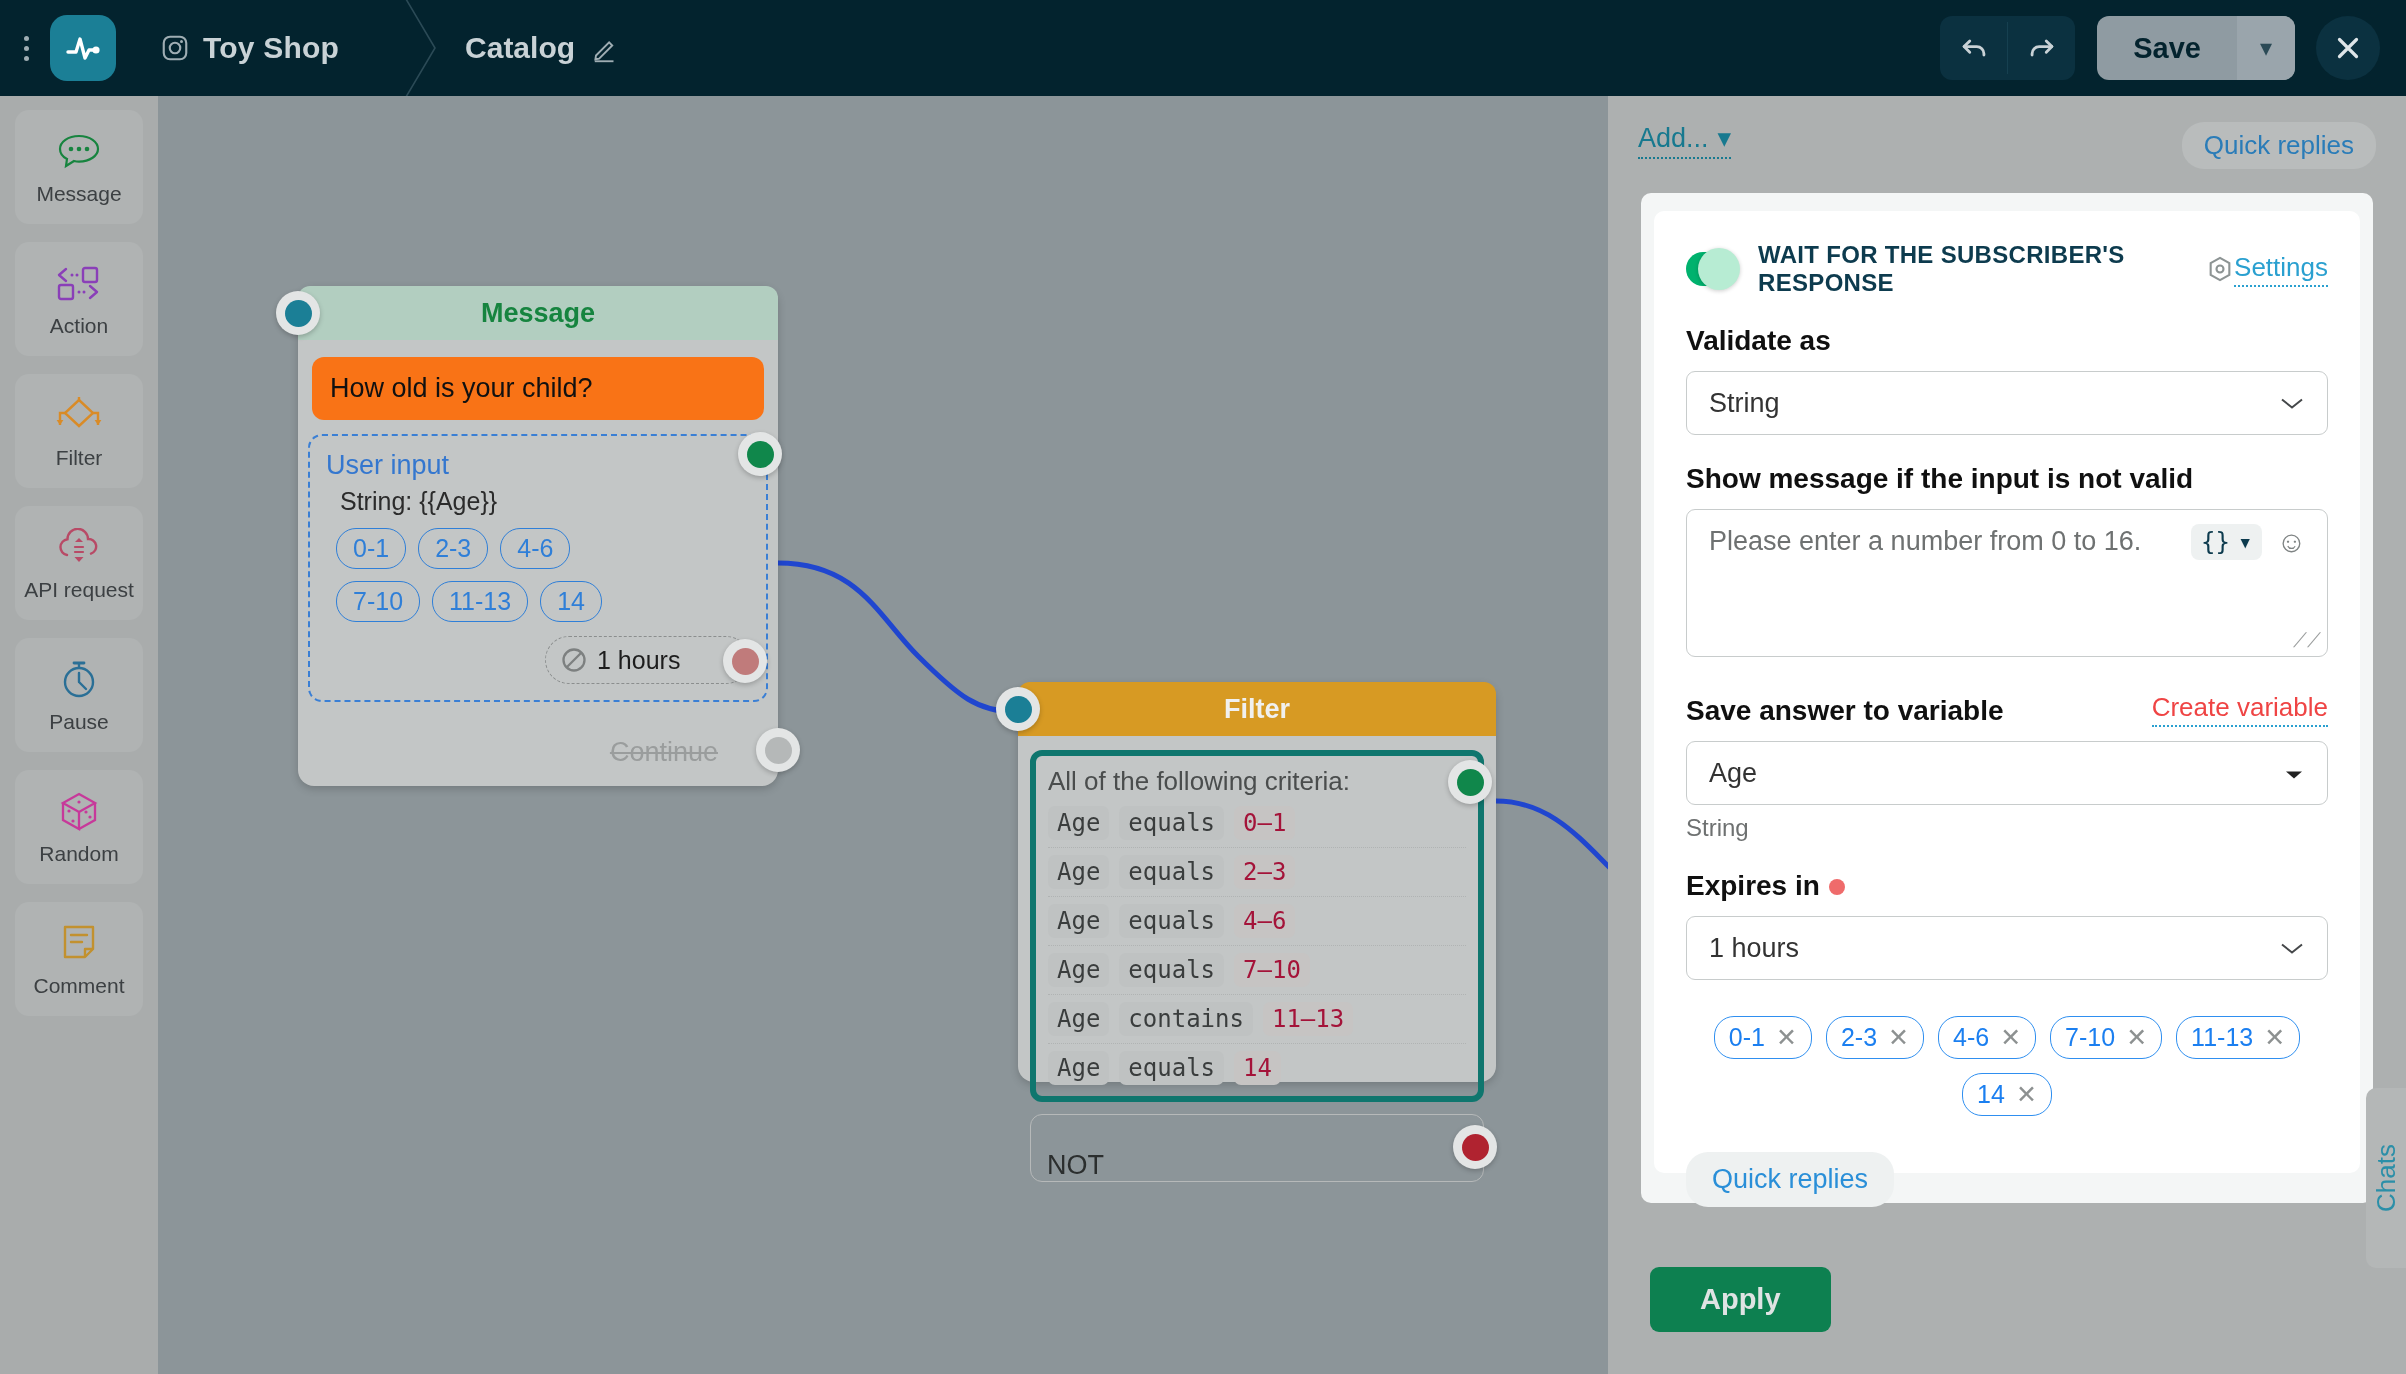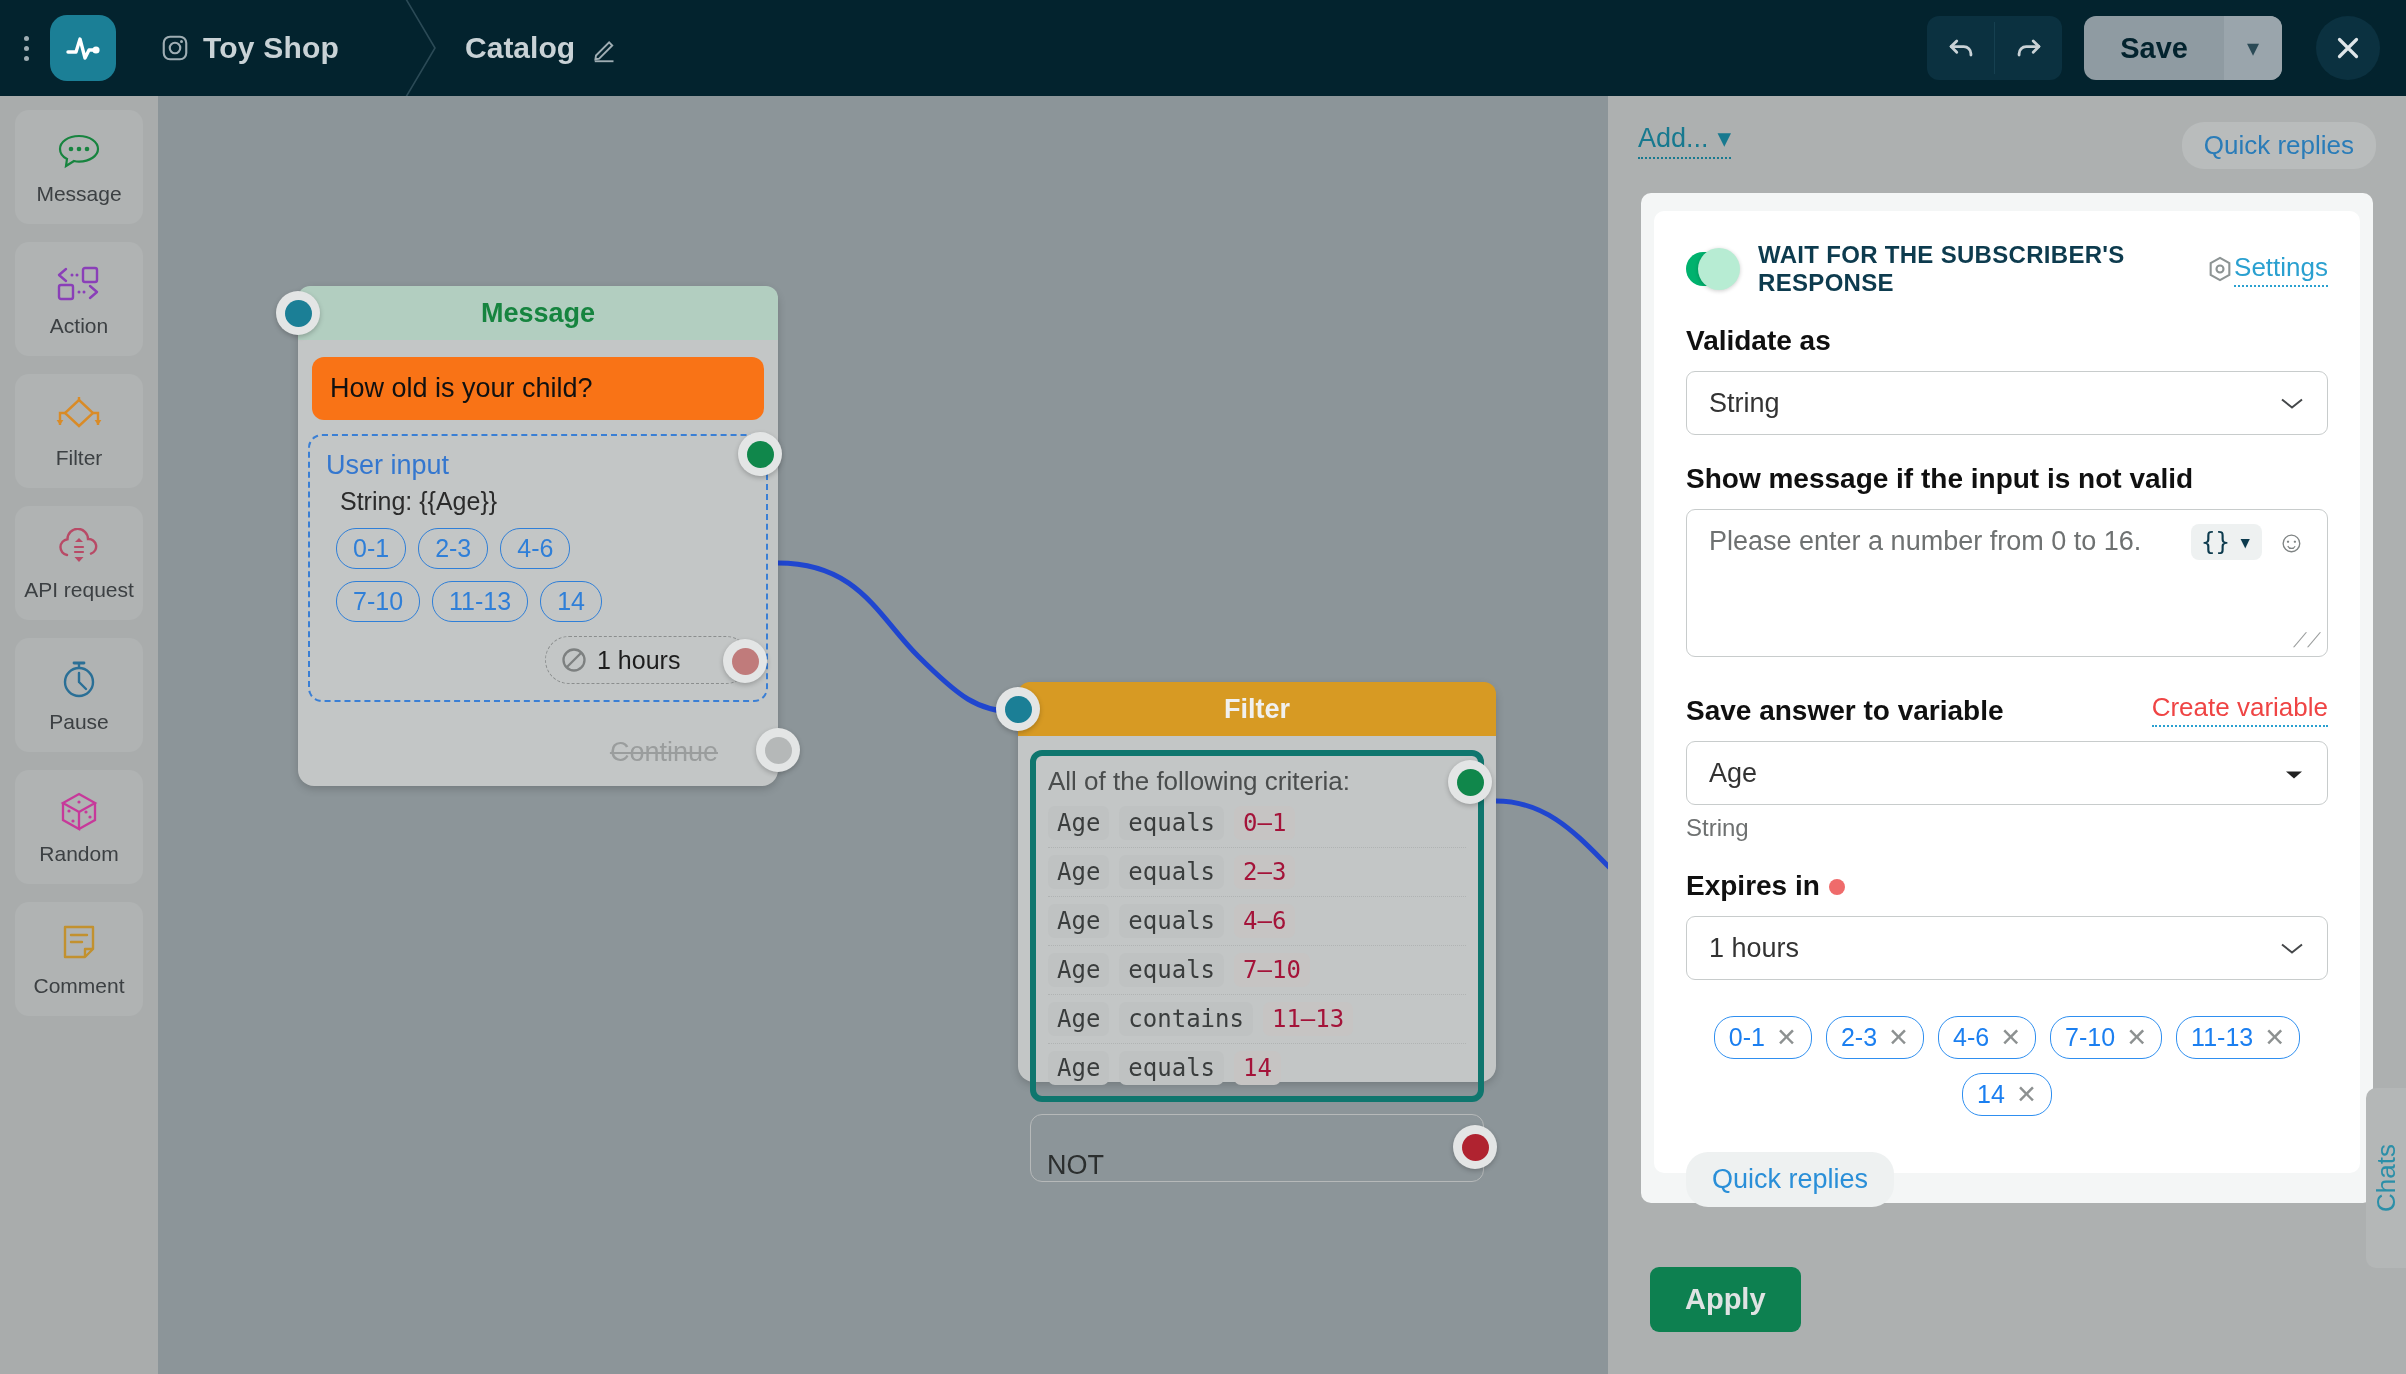--- a/index.html
+++ b/index.html
@@ -36,21 +36,21 @@
   .spacer{flex:1;}
   .udgroup{
     display:flex;background:#0b3140;border-radius:12px;overflow:hidden;margin-right:22px;
   }
   .udgroup button{
     background:transparent;border:none;width:67px;height:64px;cursor:pointer;
     display:flex;align-items:center;justify-content:center;
   }
   .udgroup .divid{width:1px;background:#164050;margin:6px 0;}
   .savegroup{
-    display:flex;background:#8f9ba2;border-radius:12px;overflow:hidden;margin-right:34px;
+    display:flex;background:#8f9ba2;border-radius:12px;overflow:hidden;margin-right:21px;
     align-items:stretch;
   }
   .savebtn{
     background:transparent;border:none;color:#03232e;font-size:29px;font-weight:bold;
     padding:0 36px;height:64px;cursor:pointer;font-family:inherit;
   }
   .savecar{
     background:#9aa5ac;border:none;width:58px;cursor:pointer;display:flex;
     align-items:center;justify-content:center;
   }
@@ -202,21 +202,21 @@
     border:1.6px solid #2f8ff0;border-radius:20px;padding:6px 14px;font-size:25px;color:#1b7ff0;
     display:flex;align-items:center;gap:11px;cursor:pointer;background:#fff;
   }
   .chip b{color:#8d9191;font-weight:normal;font-size:25px;}
   .qrbtn{
     margin-top:36px;background:#eef1f1;color:#2a8fd8;border:none;border-radius:22px;
     padding:12px 26px;font-size:27px;cursor:pointer;font-family:inherit;
   }
   .applybtn{
     position:absolute;left:42px;bottom:42px;background:#0d8050;color:#dfe3e3;border:none;
-    border-radius:9px;padding:16px 35px;font-size:29px;font-weight:bold;cursor:pointer;font-family:inherit;
+    border-radius:9px;padding:16px 50px;font-size:29px;font-weight:bold;cursor:pointer;font-family:inherit;
   }
   .chatstab{
     position:absolute;right:0;top:1088px;width:40px;height:180px;background:#b4b7b7;
     border-radius:10px 0 0 10px;display:flex;align-items:center;justify-content:center;
     cursor:pointer;z-index:25;
   }
   .chatstab span{
     writing-mode:vertical-rl;transform:rotate(180deg);color:#2b8fa8;font-size:26px;
   }
 </style>

